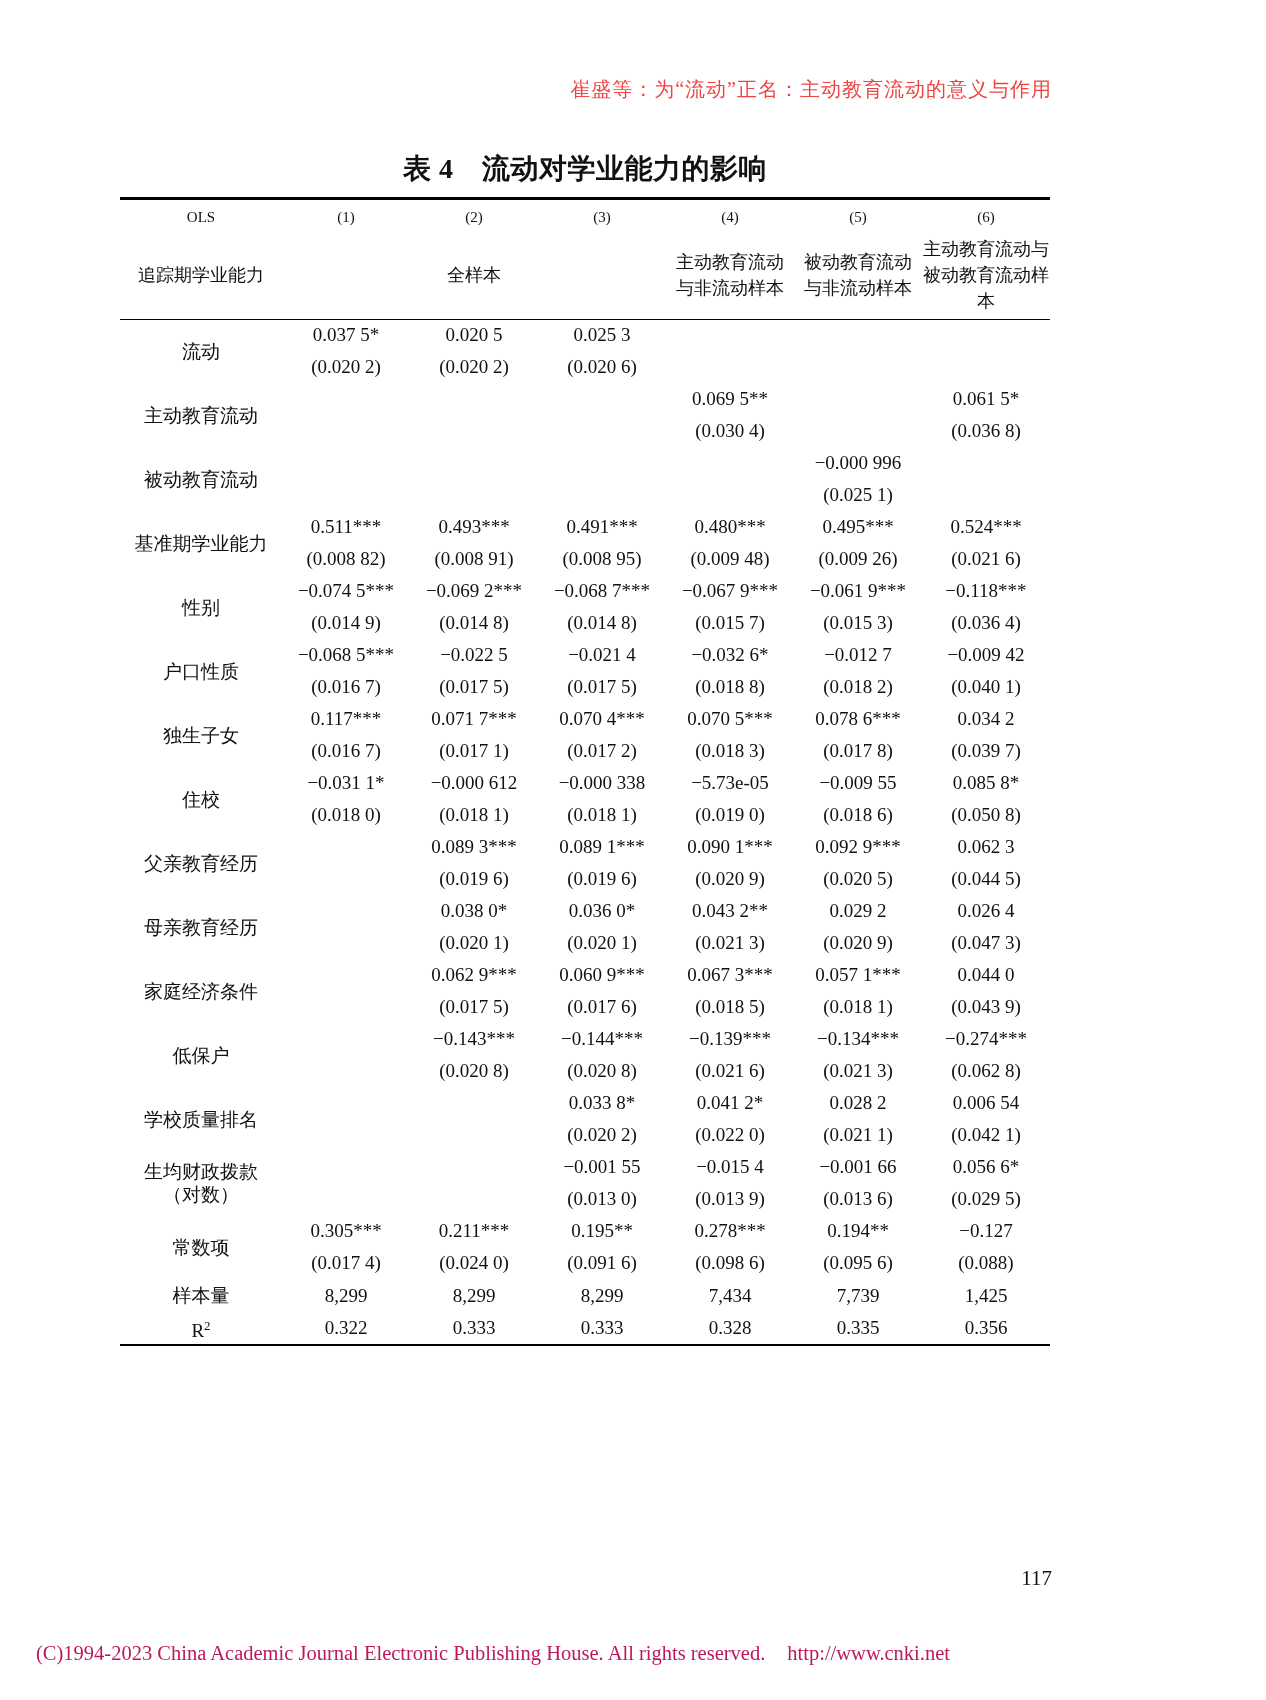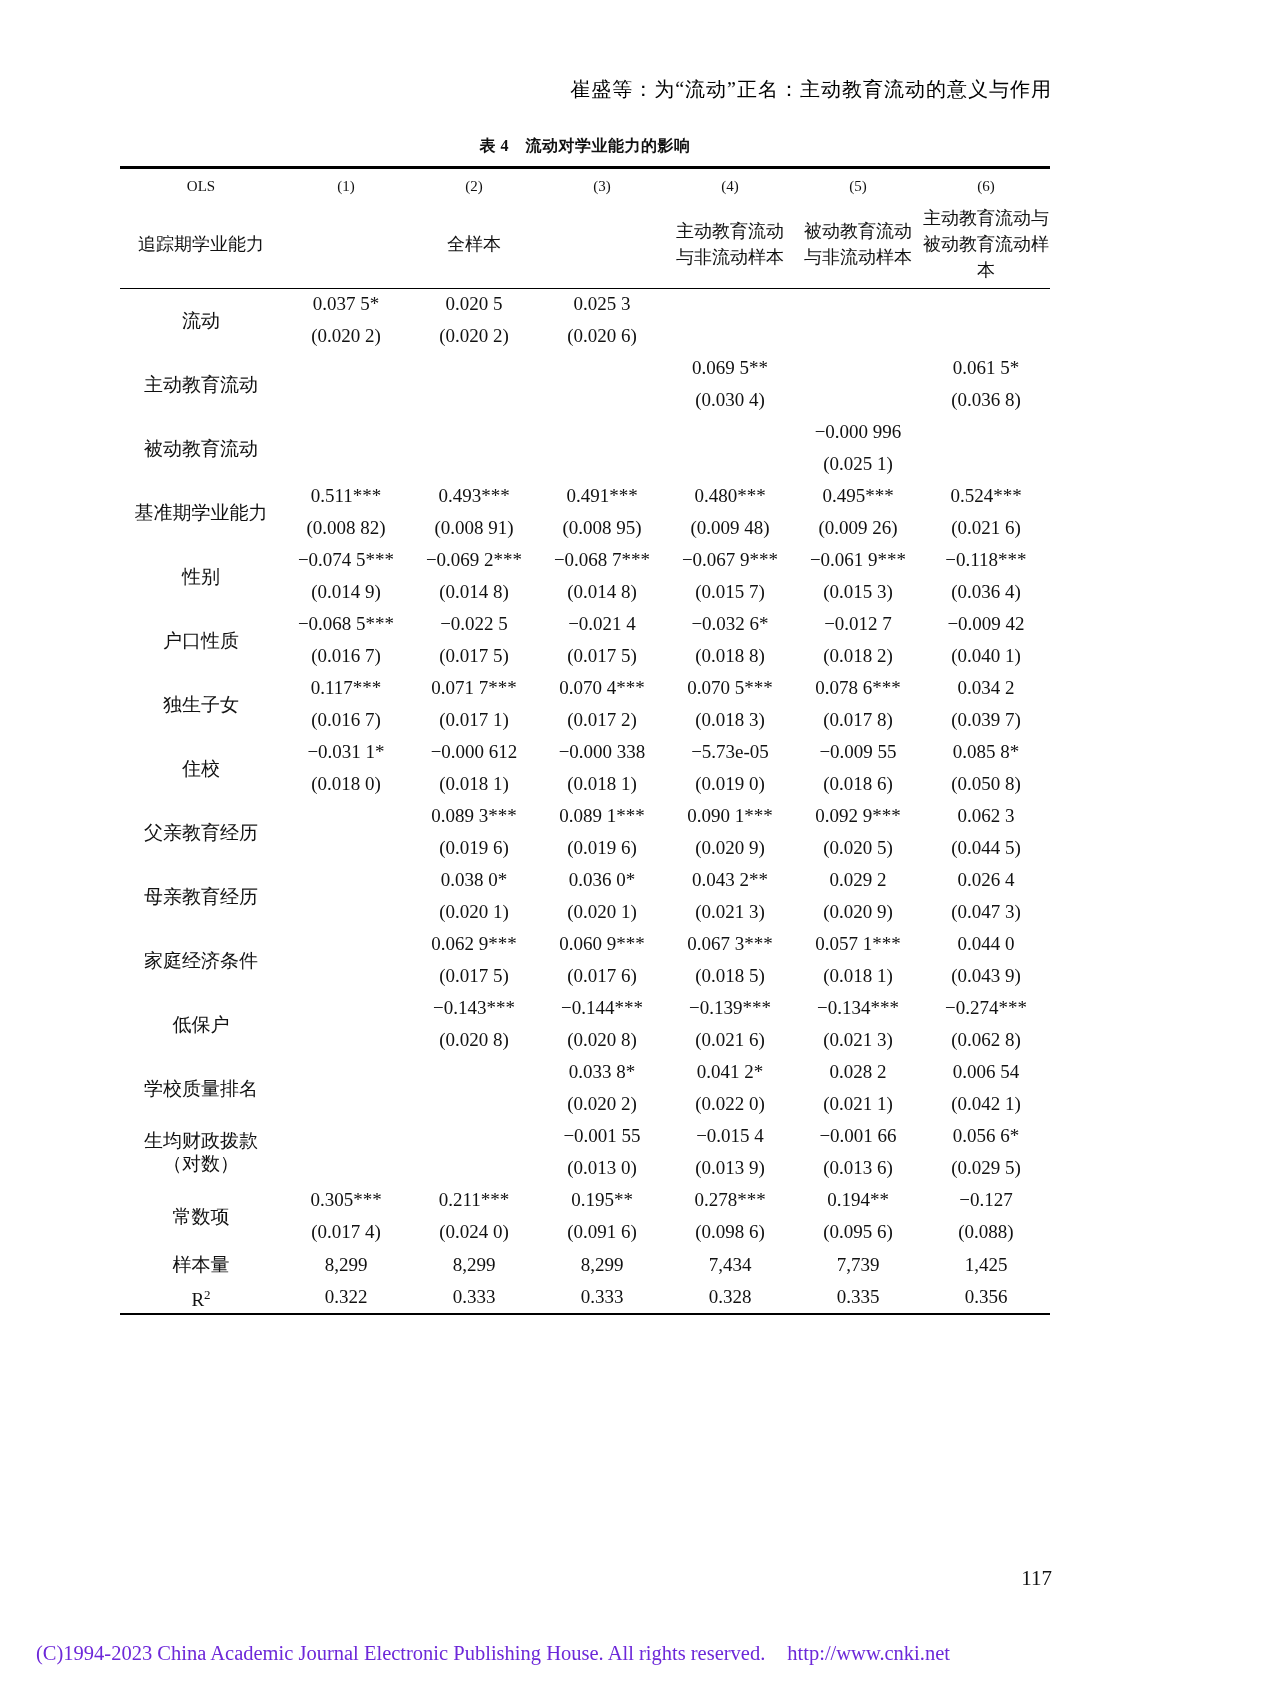--- a/index.html
+++ b/index.html
@@ -10,33 +10,33 @@
     background: #ffffff;
     color: #111;
     font-family: "Liberation Serif", serif;
     overflow: hidden;
   }
   .running-header {
     position: absolute;
     top: 76px; right: 214px;
     font-size: 20px;
     letter-spacing: 1px;
-    color: #000000;
+    color: #ef4444;
     white-space: nowrap;
   }
   .table-wrap {
     position: absolute;
     left: 120px; top: 136px;
     width: 930px;
   }
   .table-title {
     text-align: center;
     font-weight: bold;
-    font-size: 16px;
-    margin: 0 0 9px 0;
+    font-size: 28px;
+    margin: 14px 0 9px 0;
     letter-spacing: 0.5px;
   }
   table.reg {
     width: 100%;
     border-collapse: collapse;
     border-top: 3px solid #000;
     border-bottom: 2.5px solid #000;
     font-size: 19px;
   }
   table.reg td { text-align: center; padding: 0; vertical-align: middle; }
@@ -65,21 +65,21 @@
   .body-text p { margin: 0; text-indent: 2em; }
   .page-number {
     position: absolute;
     top: 1566px; right: 214px;
     font-size: 21px;
   }
   .footer {
     position: absolute;
     left: 36px; top: 1642px;
     font-size: 20.5px;
-    color: #6d28d9;
+    color: #be185d;
     white-space: nowrap;
   }
   .footer .url { margin-left: 22px; }
 </style>
 </head>
 <body>
 
 <div class="running-header">崔盛等：为“流动”正名：主动教育流动的意义与作用</div>
 
 <div class="table-wrap">

